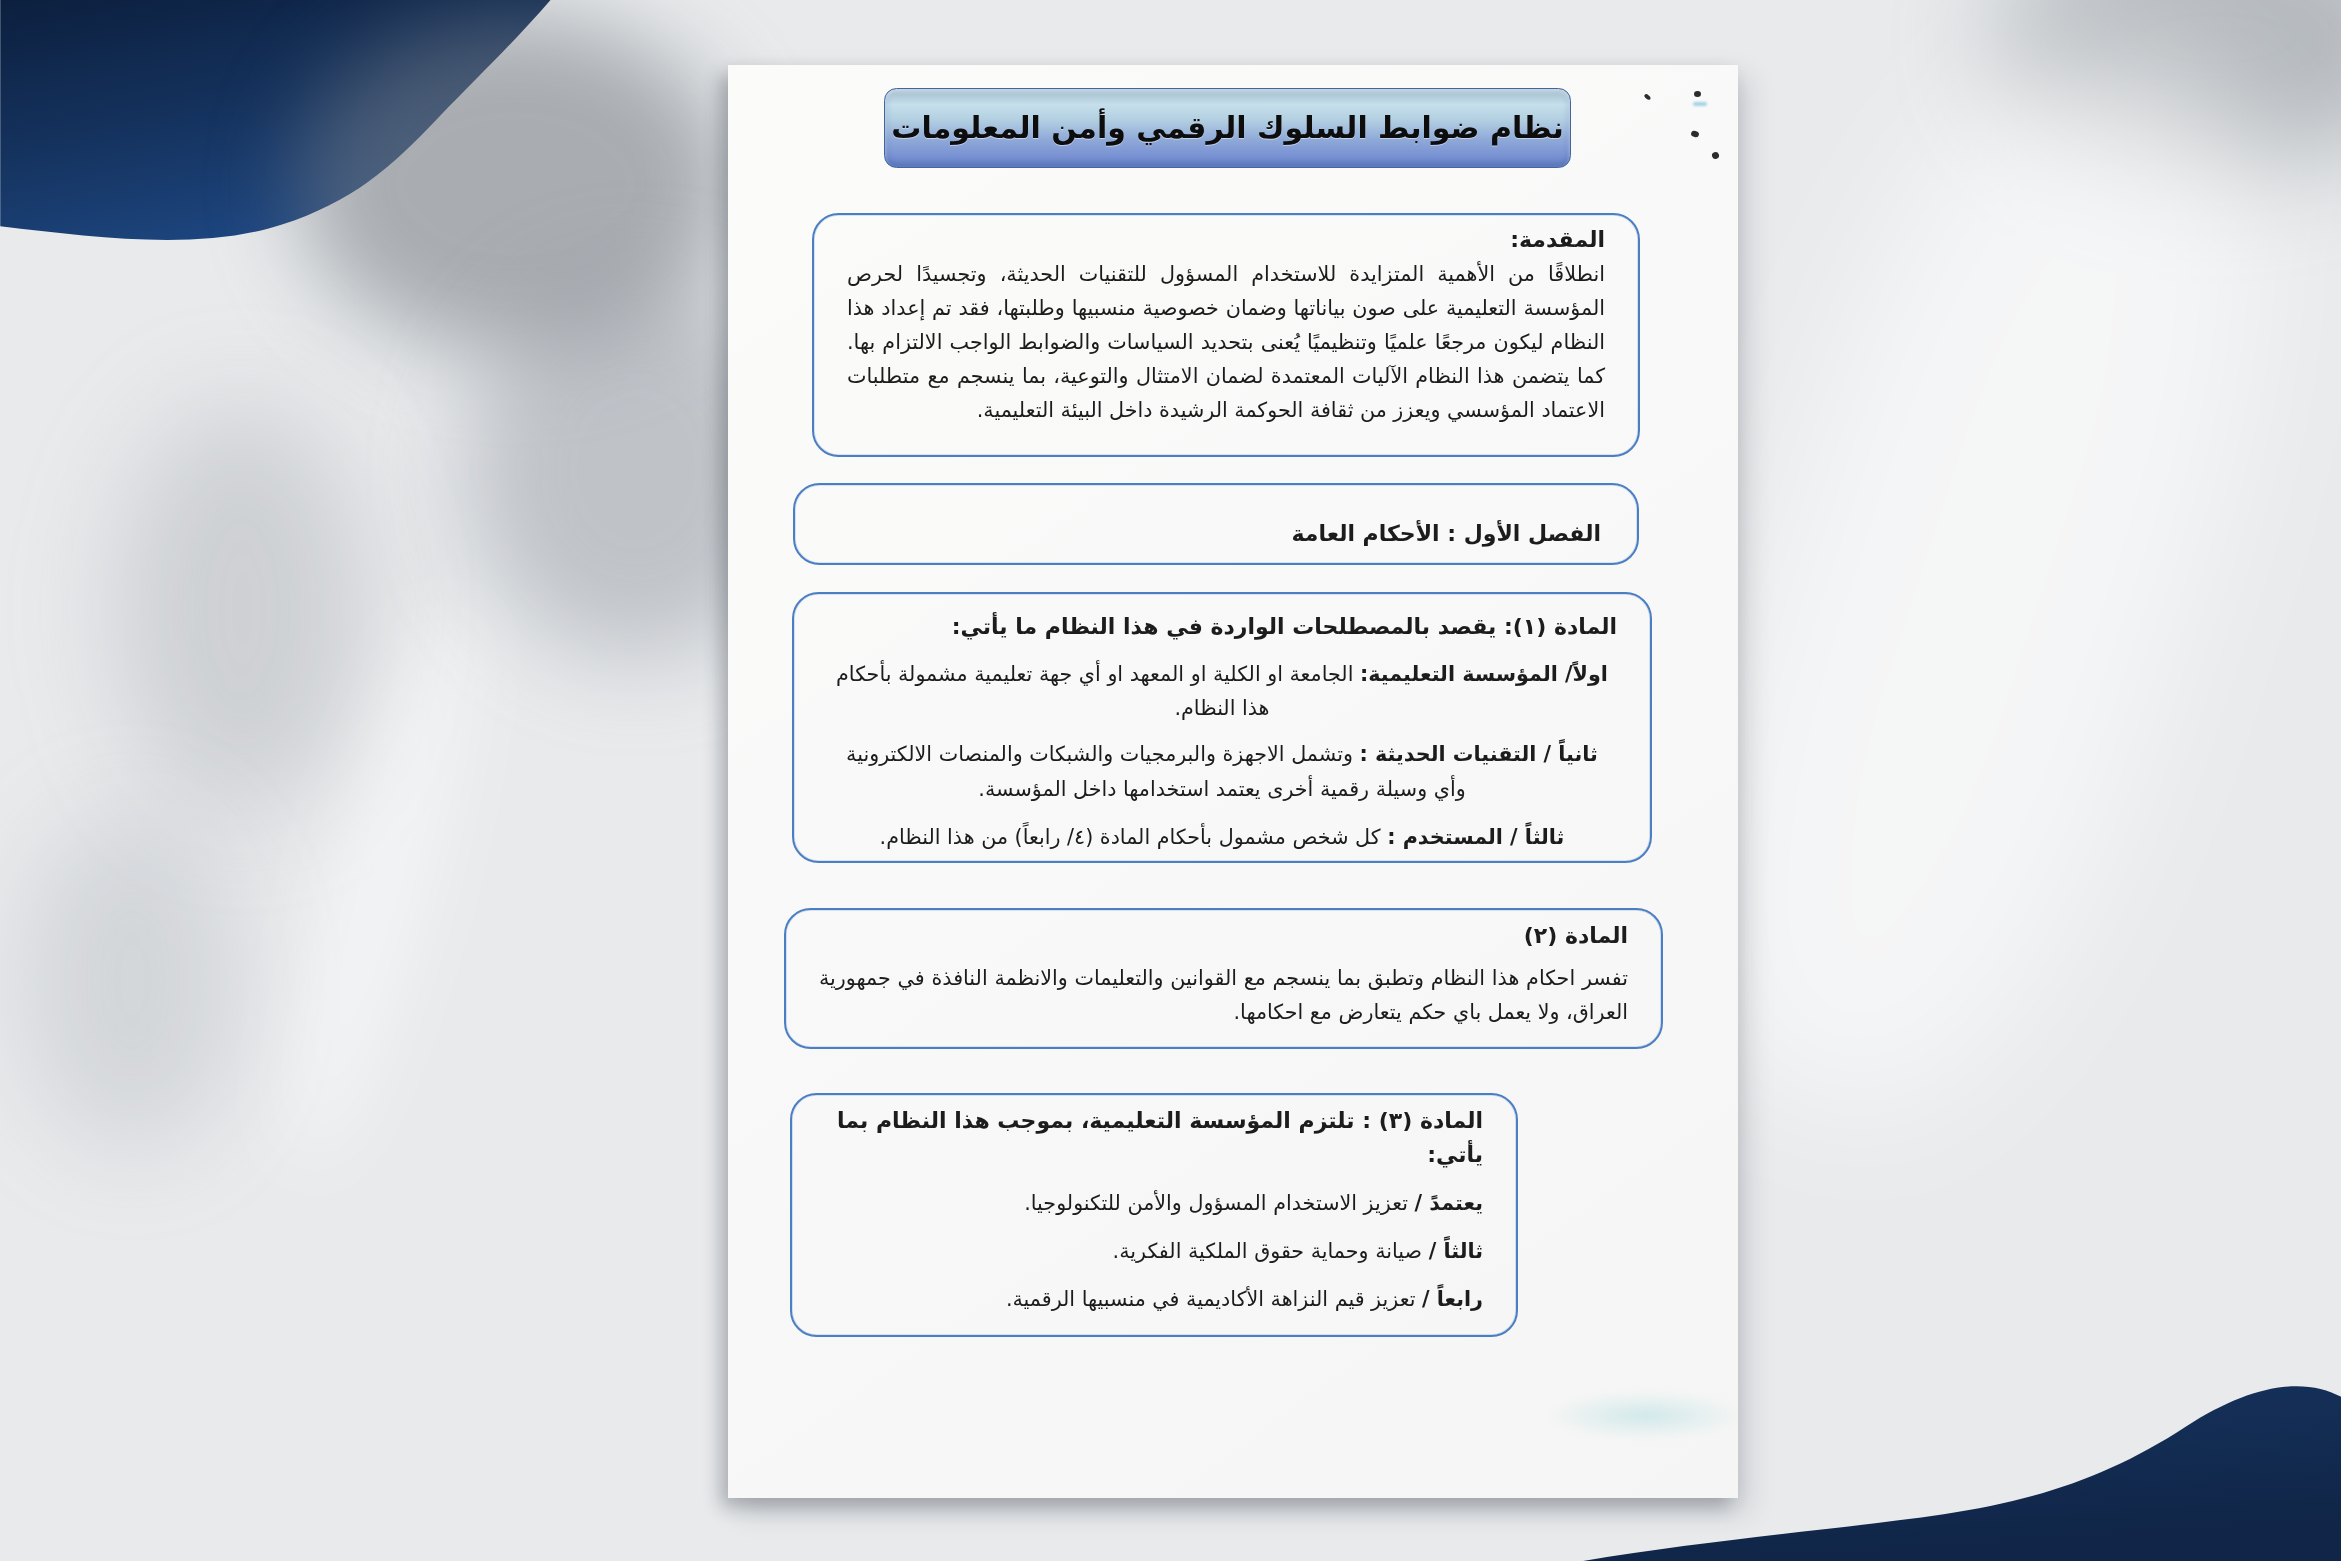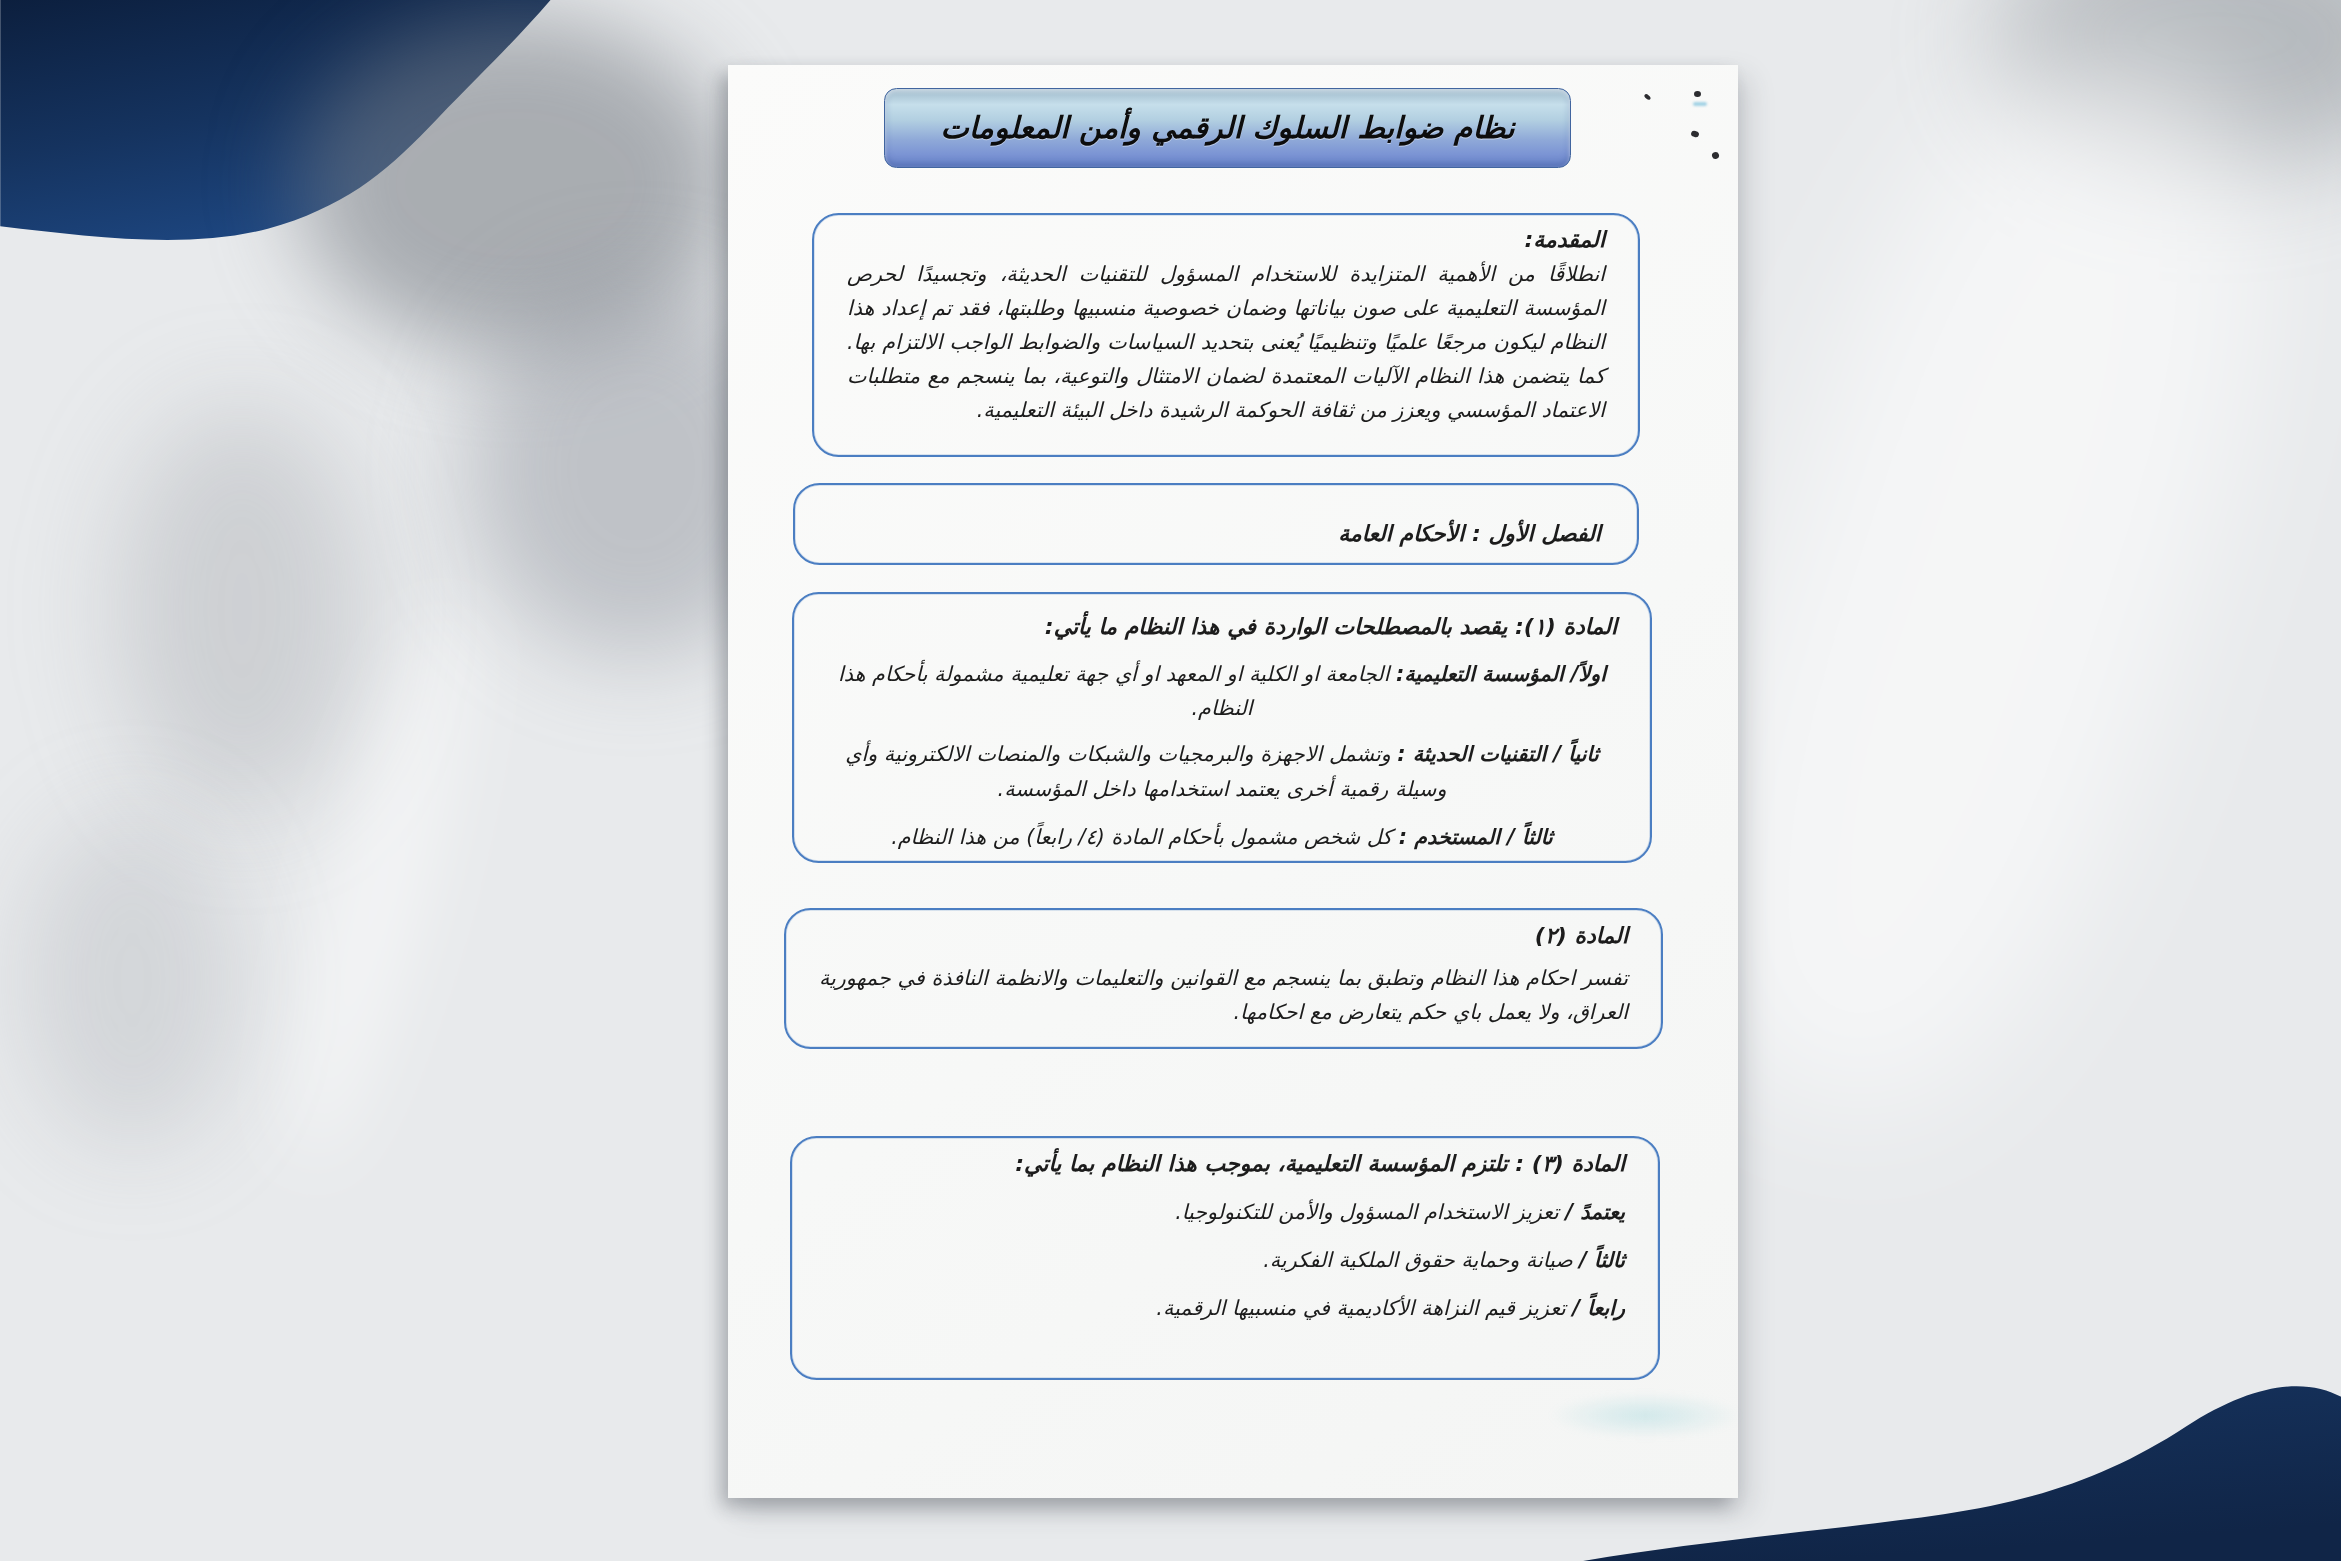--- a/index.html
+++ b/index.html
@@ -14,21 +14,21 @@
   .b4{left:1998px;top:-94px;width:437px;height:265px;background:rgba(110,116,124,.42);filter:blur(51px);}
   .b5{left:23.4px;top:812px;width:219px;height:336px;background:rgba(152,156,162,.25);filter:blur(47px);}
   .sheen1{left:1780px;top:31px;width:406px;height:1093px;background:rgba(255,255,255,.55);
     filter:blur(62px);transform:rotate(18deg);border-radius:40%;}
   .sheen2{left:336px;top:609px;width:86px;height:562px;background:rgba(255,255,255,.5);
     filter:blur(35px);transform:rotate(15deg);}
 
   .sheet{position:absolute;left:728px;top:65px;width:1010px;height:1433px;
     background:linear-gradient(145deg,#fbfbfa 0%,#f7f8f7 55%,#f4f5f4 100%);
     box-shadow:-7.8px 9.4px 17px rgba(50,55,65,.30), 9.4px 12.5px 26.5px rgba(50,55,65,.18);
-    direction:rtl;color:#1c1c1c;font-style:italic;}
+    direction:rtl;color:#1c1c1c;}
 
   .banner{position:absolute;left:156px;top:22.6px;width:685px;height:78px;
     border:1.6px solid #41659f;border-radius:12.5px;
     background:linear-gradient(180deg,#9fb9cb 0%,#c6dfeb 20%,#b2cfe1 40%,#8fa9d8 65%,#7b94d4 84%,#6d87cc 100%);
     box-shadow:inset 0 2.3px 4.7px rgba(255,255,255,.55), inset 0 -3.9px 7.8px rgba(40,70,140,.35);
     display:flex;align-items:center;justify-content:center;}
   .banner .t{font-size:30px;font-weight:bold;color:#0d0d0d;
     text-shadow:0 0.8px 0 rgba(255,255,255,.45);}
 
   .box{position:absolute;border:2.3px solid #4b7ec2;border-radius:26.5px;
@@ -37,21 +37,21 @@
   .box p{margin:0;font-size:20.7px;line-height:34px;}
   .just{text-align:justify;}
 
   .intro{left:84px;top:148px;width:828px;height:244px;padding:7.8px 33px;box-sizing:border-box;}
   .chapter{left:65px;top:418px;width:846px;height:82px;padding:32px 36px;box-sizing:border-box;}
   .art1{left:64px;top:527px;width:860px;height:271px;padding:16px 33px;box-sizing:border-box;}
   .art1 p{margin-top:12.5px;text-align:center;}
   .art1 .two{line-height:35px;}
   .art2{left:56px;top:843px;width:879px;height:141px;padding:9.4px 33px;box-sizing:border-box;}
   .art2 p{margin-top:7.8px;}
-  .art3{left:62px;top:1071px;width:870px;height:244px;padding:9.4px 33px;box-sizing:border-box;}
+  .art3{left:62px;top:1028px;width:728px;height:244px;padding:9.4px 33px;box-sizing:border-box;}
   .art3 p{margin-top:14px;}
 
   .speck{position:absolute;background:#2c2c30;border-radius:50%;}
   .s1{left:916px;top:30px;width:7px;height:3.9px;transform:rotate(40deg);}
   .s2{left:966px;top:26px;width:7px;height:6.2px;}
   .s3{left:963px;top:66px;width:7.8px;height:6.2px;transform:rotate(15deg);}
   .s4{left:984px;top:87px;width:7px;height:7px;transform:rotate(-20deg);}
   .cyan-dash{position:absolute;left:965px;top:37px;width:14px;height:3.9px;
     background:rgba(120,190,220,.65);border-radius:2.3px;filter:blur(0.8px);}
   .smudge{position:absolute;left:820px;top:1327px;width:195px;height:47px;

